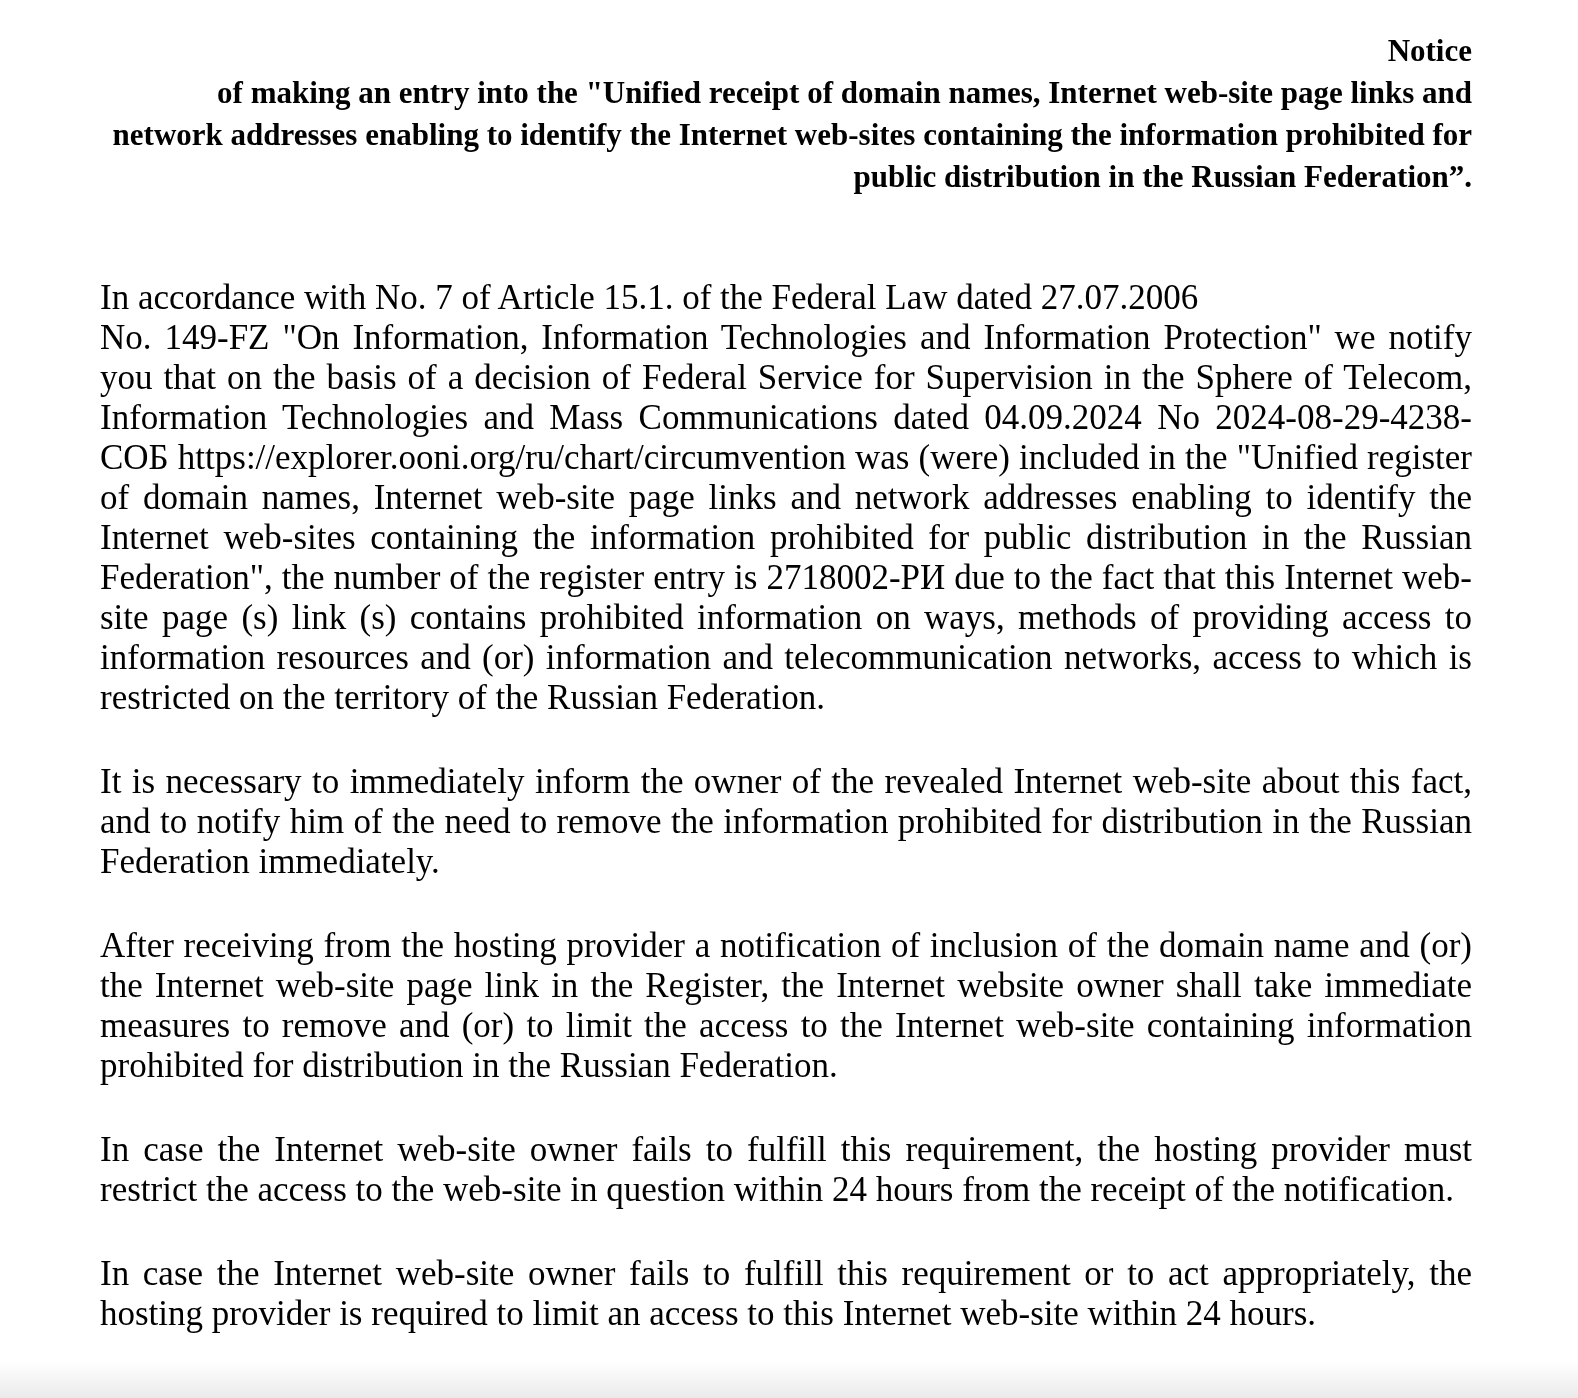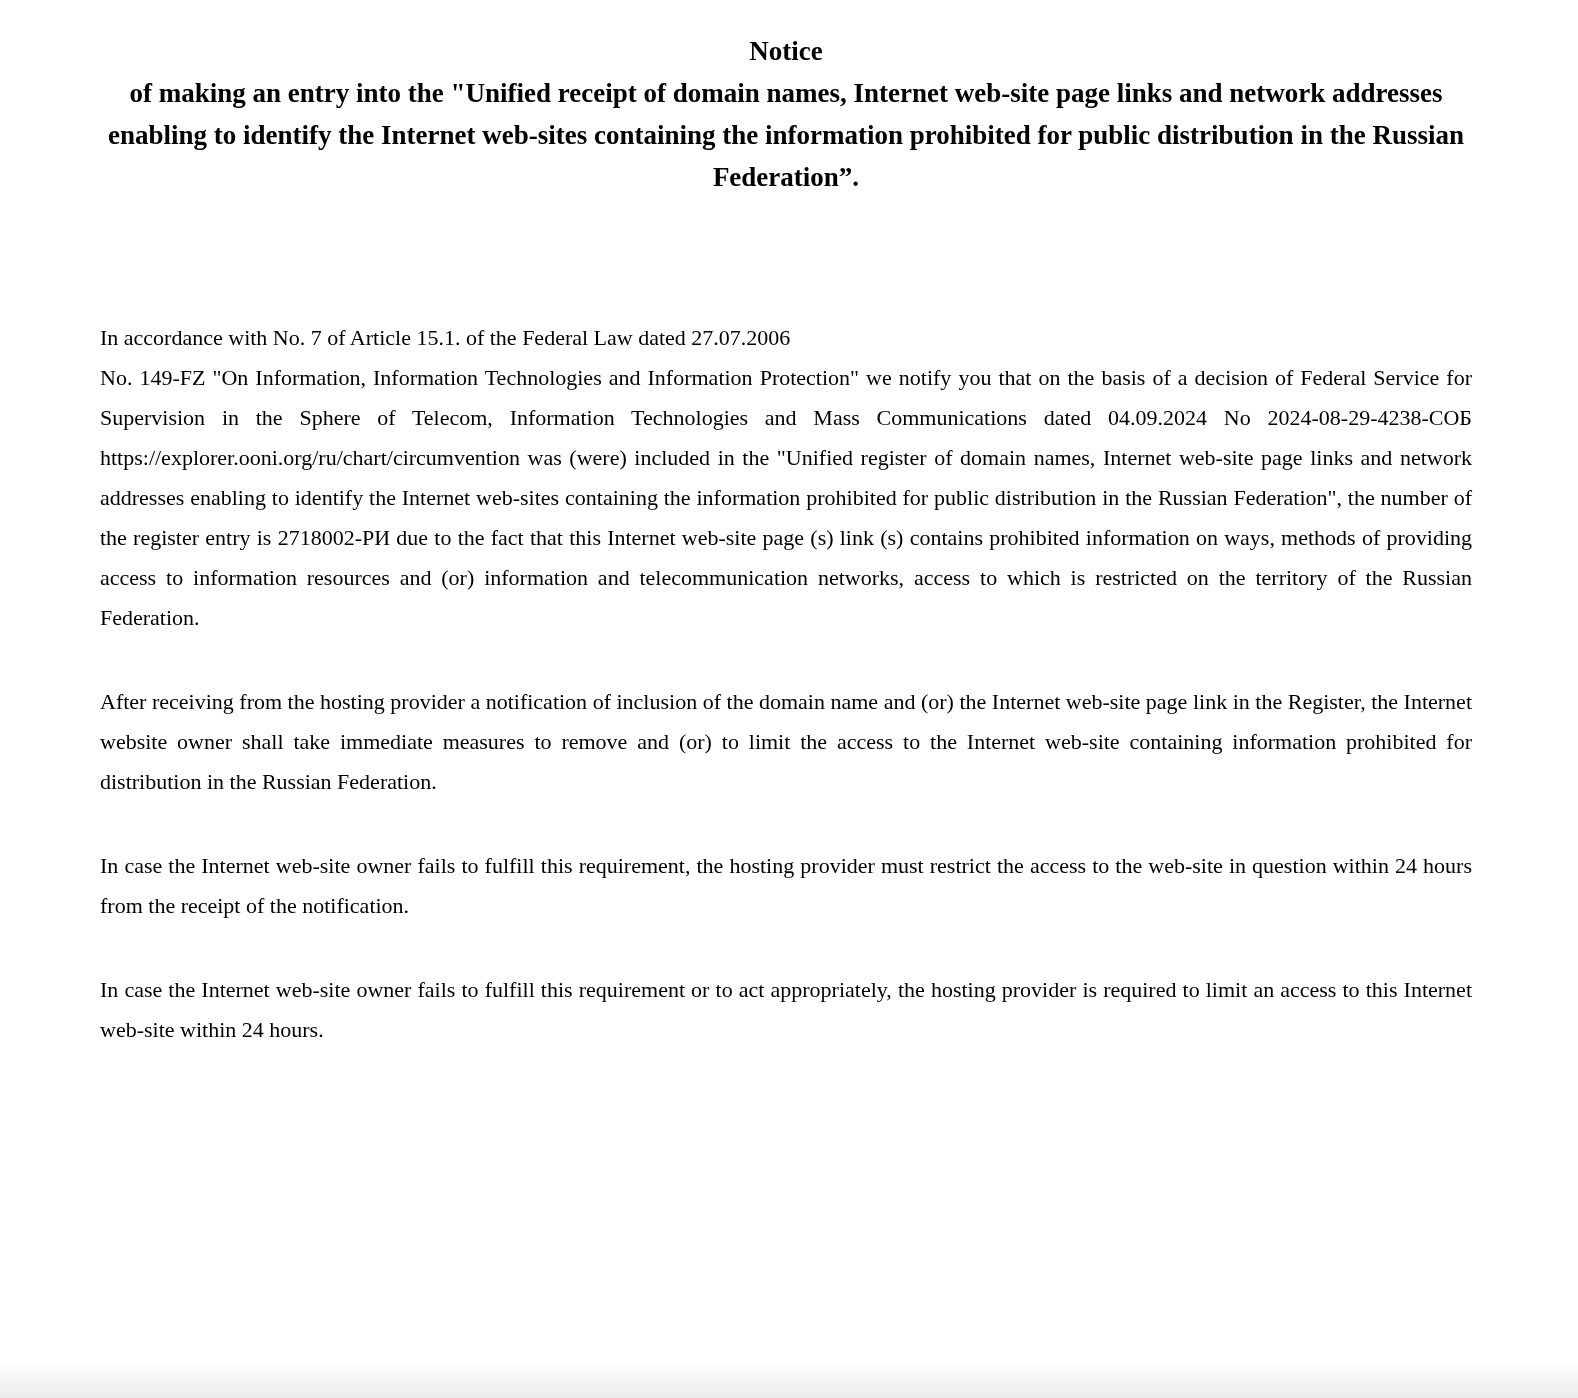--- a/index.html
+++ b/index.html
@@ -13,30 +13,30 @@
     overflow: hidden;
     position: relative;
     color: #000000;
     font-family: "Liberation Serif", "DejaVu Serif", serif;
   }
   .doc {
     padding: 30px 106px 0 100px;
   }
   .title {
     font-weight: bold;
-    font-size: 27px;
+    font-size: 31px;
     line-height: 42px;
-    text-align: center;
-    margin: 0 0 120px 0;
+    text-align: right;
+    margin: 0 0 80px 0;
   }
   .title .block {
     display: block;
   }
   .body-text p {
-    font-size: 22px;
+    font-size: 35px;
     line-height: 40px;
     text-align: justify;
     margin: 0 0 44px 0;
   }
   .block {
     display: block;
   }
   .bottom-fade {
     position: absolute;
     left: 0;
@@ -57,20 +57,21 @@
     <span class="block">of making an entry into the "Unified receipt of domain names, Internet web-site page links and network addresses enabling to identify the Internet web-sites containing the information prohibited for public distribution in the Russian Federation”.</span>
   </h1>
 
   <div class="body-text">
 
     <p>
       <span class="block">In accordance with No. 7 of Article 15.1. of the Federal Law dated 27.07.2006</span>
       <span class="block"><span>No. 149-FZ "On Information, Information Technologies and Information Protection" we notify you that on the basis of a decision of Federal Service for Supervision in the Sphere of Telecom, Information Technologies and Mass Communications dated 04.09.2024 No 2024-08-29-4238-СОБ </span><span>https://explorer.ooni.org/ru/chart/circumvention</span><span> was (were) included in the "Unified register of domain names, Internet web-site page links and network addresses enabling to identify the Internet web-sites containing the information prohibited for public distribution in the Russian Federation", the number of the register entry is 2718002-РИ due to the fact that this Internet web-site page (s) link (s) contains prohibited information on ways, methods of providing access to information resources and (or) information and telecommunication networks, access to which is restricted on the territory of the Russian Federation.</span></span>
     </p>
 
+    <p>It is necessary to immediately inform the owner of the revealed Internet web-site about this fact, and to notify him of the need to remove the information prohibited for distribution in the Russian Federation immediately.</p>
 
     <p>After receiving from the hosting provider a notification of inclusion of the domain name and (or) the Internet web-site page link in the Register, the Internet website owner shall take immediate measures to remove and (or) to limit the access to the Internet web-site containing information prohibited for distribution in the Russian Federation.</p>
 
     <p>In case the Internet web-site owner fails to fulfill this requirement, the hosting provider must restrict the access to the web-site in question within 24 hours from the receipt of the notification.</p>
 
     <p>In case the Internet web-site owner fails to fulfill this requirement or to act appropriately, the hosting provider is required to limit an access to this Internet web-site within 24 hours.</p>
 
   </div>
 </div>
 

